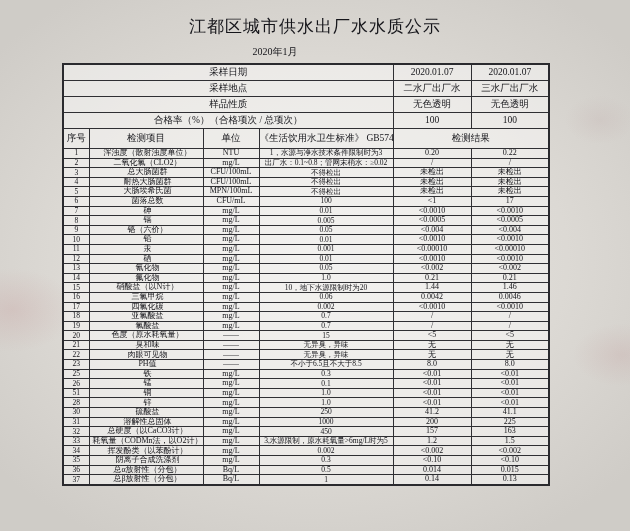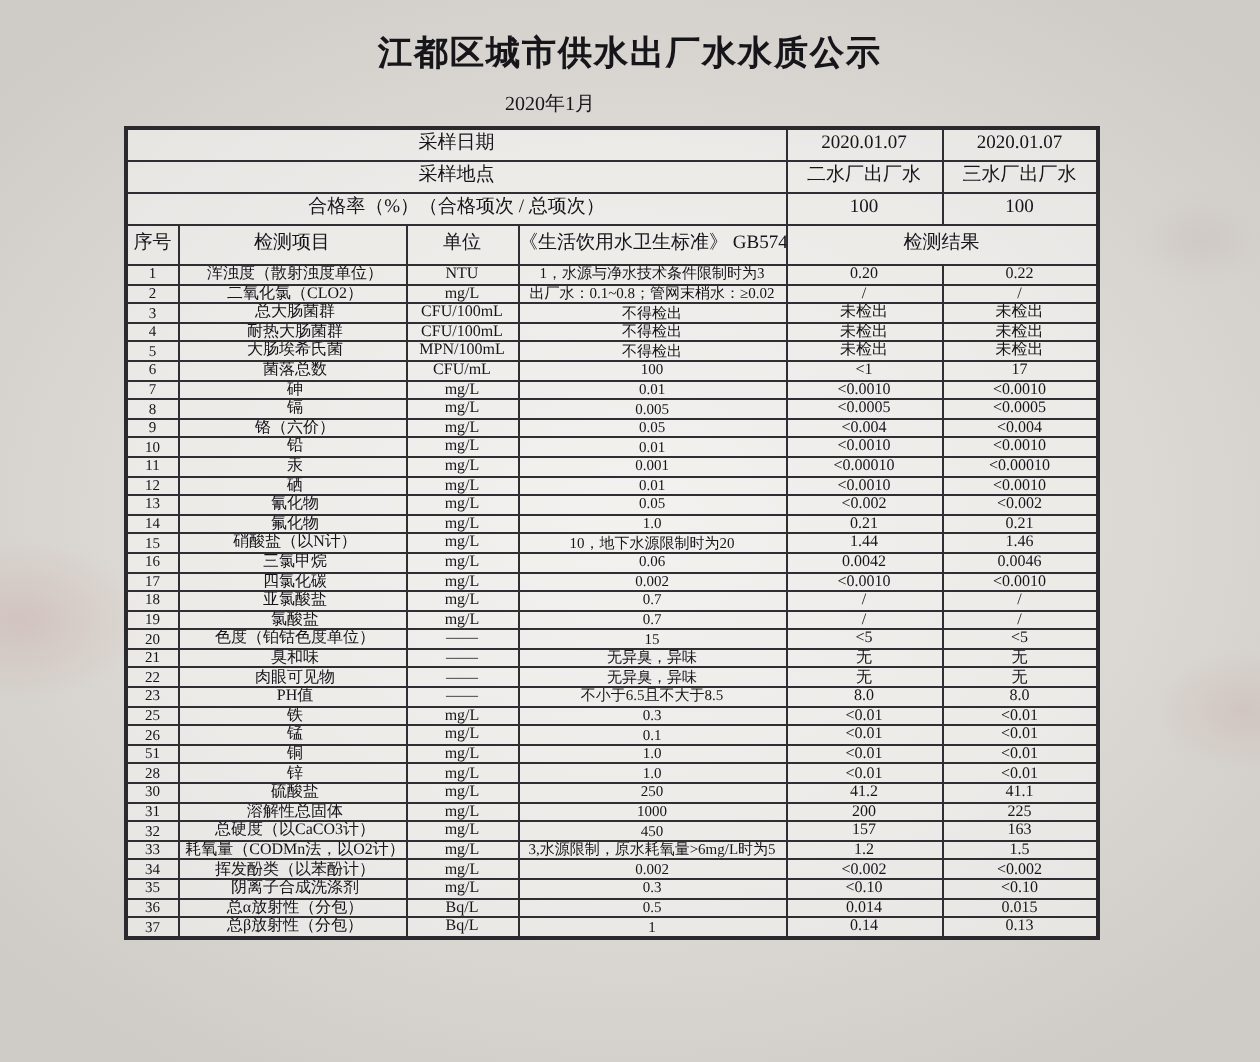--- a/index.html
+++ b/index.html
@@ -8,21 +8,21 @@
     font-family:"Liberation Serif","DejaVu Serif",serif;
     color:#15151a;
     background:
       radial-gradient(90px 60px at 12px 310px, rgba(196,152,152,0.28), rgba(196,152,152,0) 70%),
       radial-gradient(70px 45px at 622px 355px, rgba(190,148,148,0.22), rgba(190,148,148,0) 70%),
       radial-gradient(50px 35px at 600px 120px, rgba(185,160,160,0.18), rgba(185,160,160,0) 70%),
       radial-gradient(420px 320px at 315px 260px, #e8e6e2 0%, #dcd9d4 60%, #cfccc7 100%);
   }
   .title{
     position:absolute;top:15px;left:0;width:630px;text-align:center;
-    font-size:17px;font-weight:bold;letter-spacing:1px;
+    font-size:17px;font-weight:normal;letter-spacing:1px;
   }
   .subtitle{
     position:absolute;top:45px;left:0;width:630px;text-align:center;
     font-size:10px;transform:translateX(-40px);
   }
   table{
     position:absolute;left:62px;top:63px;width:486px;
     border-collapse:collapse;table-layout:fixed;
     background:rgba(255,255,255,0.45);
     border:2px solid #2a2a2e;
@@ -60,20 +60,25 @@
       <td colspan="4">采样日期</td>
       <td>2020.01.07</td>
       <td>2020.01.07</td>
     </tr>
     <tr class="info-row">
       <td colspan="4">采样地点</td>
       <td>二水厂出厂水</td>
       <td>三水厂出厂水</td>
     </tr>
     <tr class="info-row">
+      <td colspan="4">样品性质</td>
+      <td>无色透明</td>
+      <td>无色透明</td>
+    </tr>
+    <tr class="info-row">
       <td colspan="4">合格率（%）（合格项次 / 总项次）</td>
       <td>100</td>
       <td>100</td>
     </tr>
     <tr class="head-row">
       <td>序号</td>
       <td>检测项目</td>
       <td>单位</td>
       <td>《生活饮用水卫生标准》 GB5749</td>
       <td colspan="2">检测结果</td>
@@ -227,21 +232,21 @@
       <tr class="data-row">
         <td class="c-no">19</td>
         <td class="c-item">氯酸盐</td>
         <td class="c-unit">mg/L</td>
         <td class="c-standard">0.7</td>
         <td class="c-r1">/</td>
         <td class="c-r2">/</td>
       </tr>
       <tr class="data-row">
         <td class="c-no">20</td>
-        <td class="c-item">色度（铂钴色度单位）</td>
+        <td class="c-item">色度（原水耗氧量）</td>
         <td class="c-unit">——</td>
         <td class="c-standard">15</td>
         <td class="c-r1">&lt;5</td>
         <td class="c-r2">&lt;5</td>
       </tr>
       <tr class="data-row">
         <td class="c-no">21</td>
         <td class="c-item">臭和味</td>
         <td class="c-unit">——</td>
         <td class="c-standard">无异臭，异味</td>

